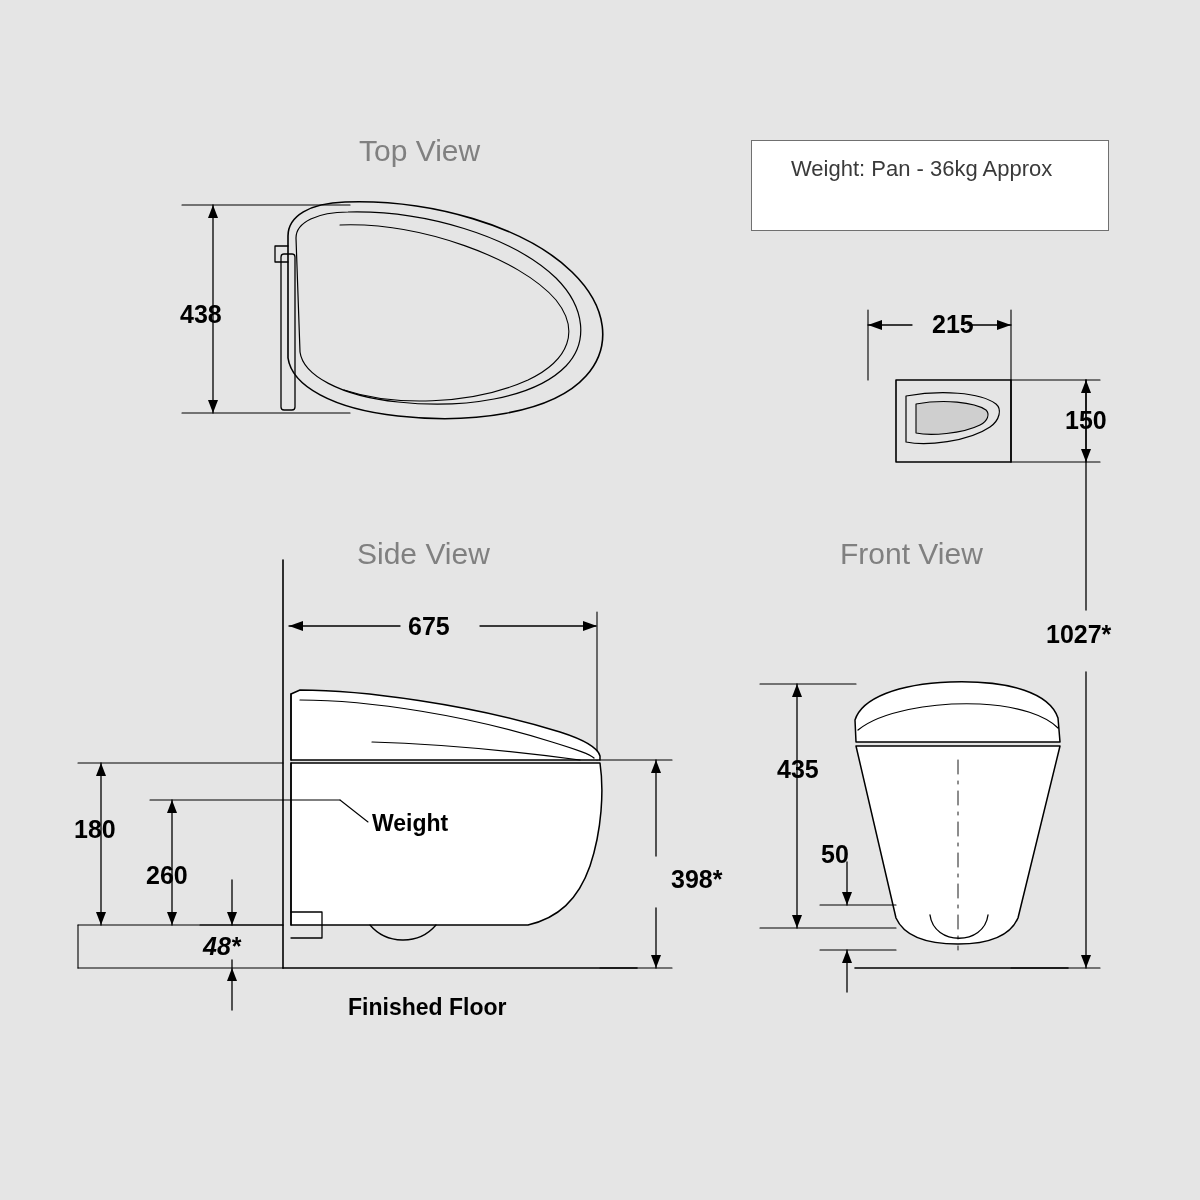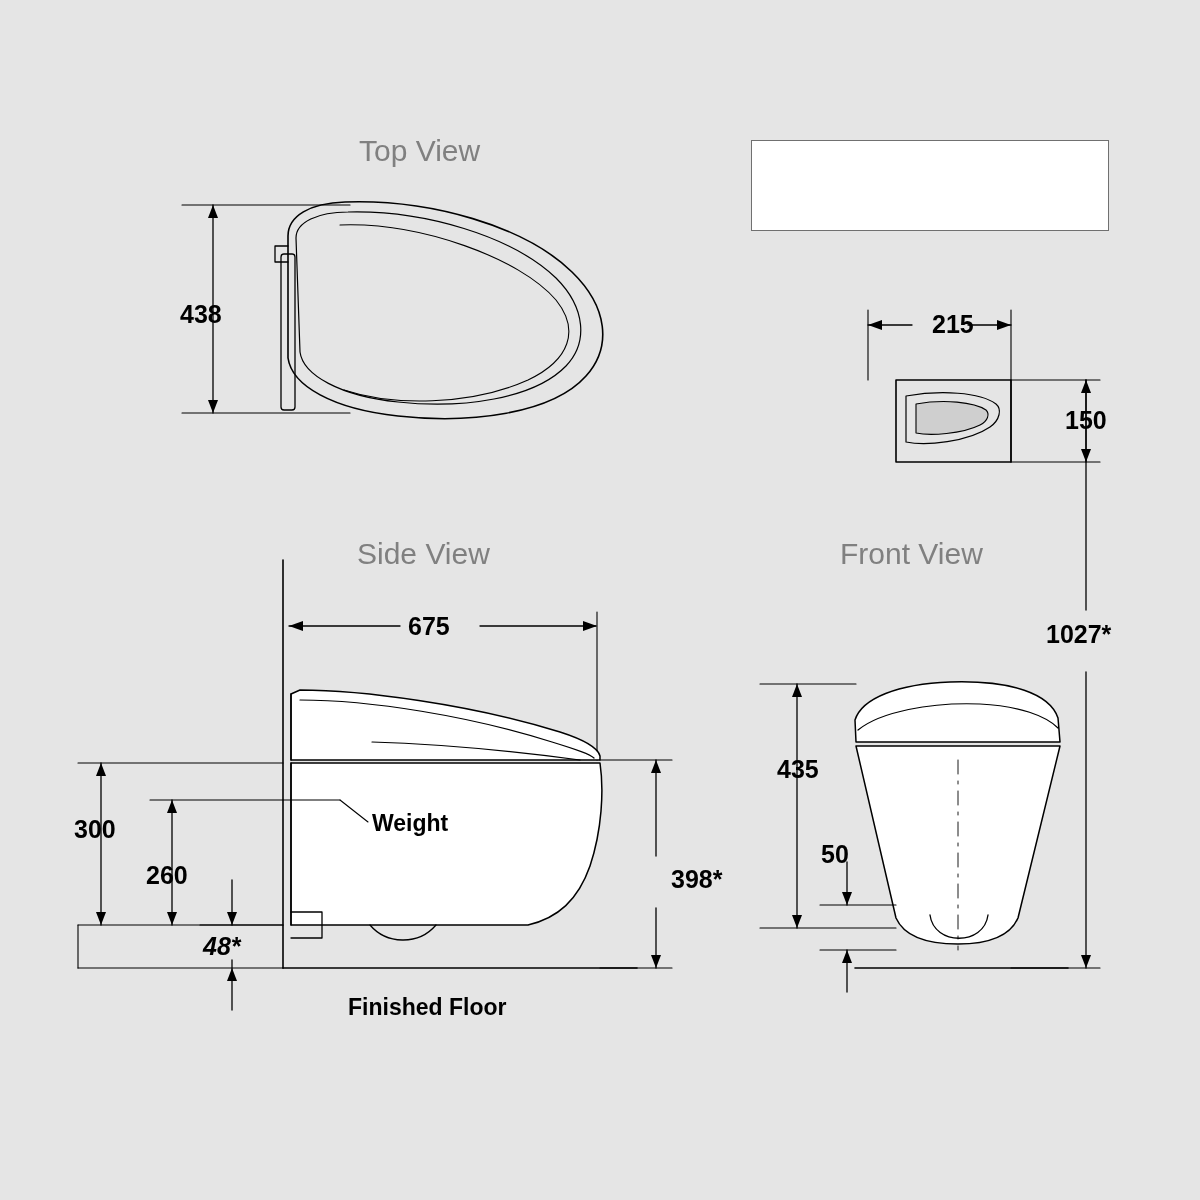--- a/index.html
+++ b/index.html
@@ -198,27 +198,28 @@
       <path d="M847 950 l-5 13 l10 0 z" fill="#000000" stroke="none"></path>
 
     </g>
   </svg>
 
   <div class="view-title" style="left:359px; top:134px;">Top View</div>
   <div class="view-title" style="left:357px; top:537px;">Side View</div>
   <div class="view-title" style="left:840px; top:537px;">Front View</div>
 
   <div class="note-box">
+    <div class="note-line l1">Weight: Pan - 36kg Approx</div>
   </div>
 
   <div class="dim-label" style="left:180px; top:300px;">438</div>
 
   <div class="dim-label" style="left:408px; top:612px;">675</div>
 
-  <div class="dim-label" style="left:74px; top:815px;">300</div>
+  <div class="dim-label" style="left:74px; top:815px;">180</div>
 
   <div class="dim-label" style="left:146px; top:861px;">260</div>
 
   <div class="dim-label" style="left:203px; top:932px;font-style:italic;">48*</div>
 
   <div class="dim-label" style="left:623px; top:865px;margin-left:48px;">398*</div>
 
   <div class="plain-label" style="left:372px; top:810px;">Weight</div>
 
   <div class="plain-label" style="left:348px; top:994px;">Finished Floor</div>

